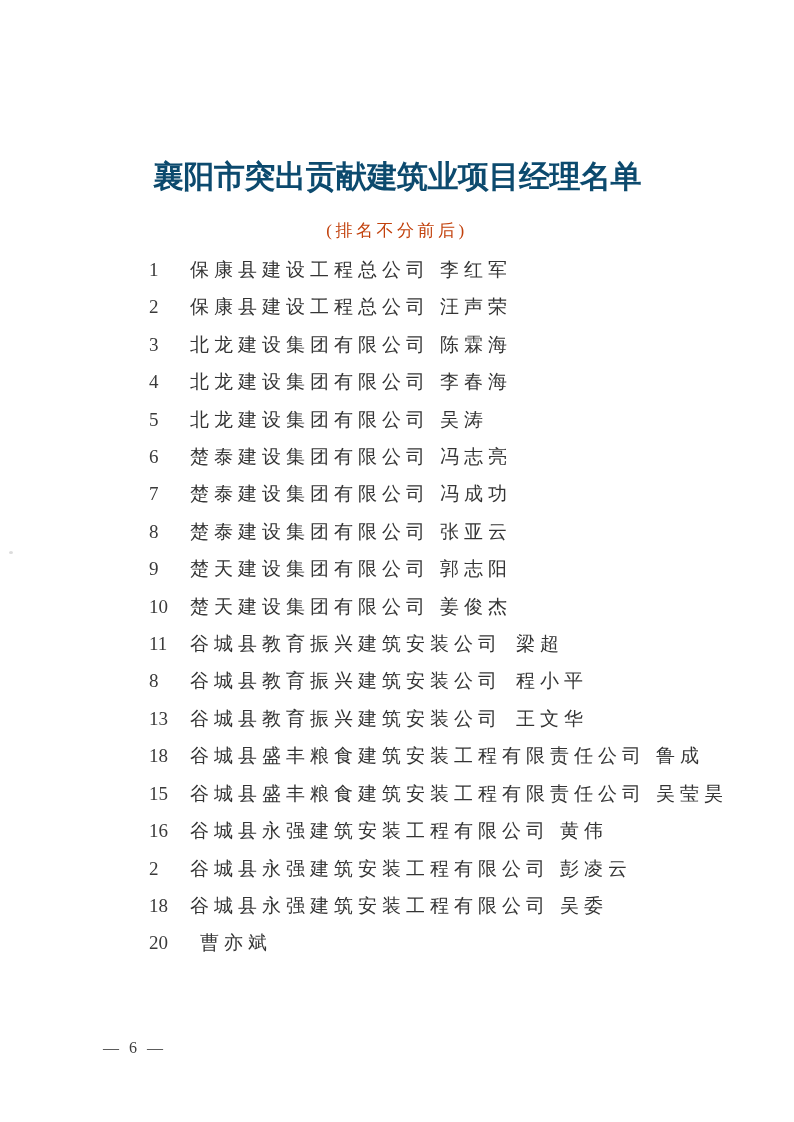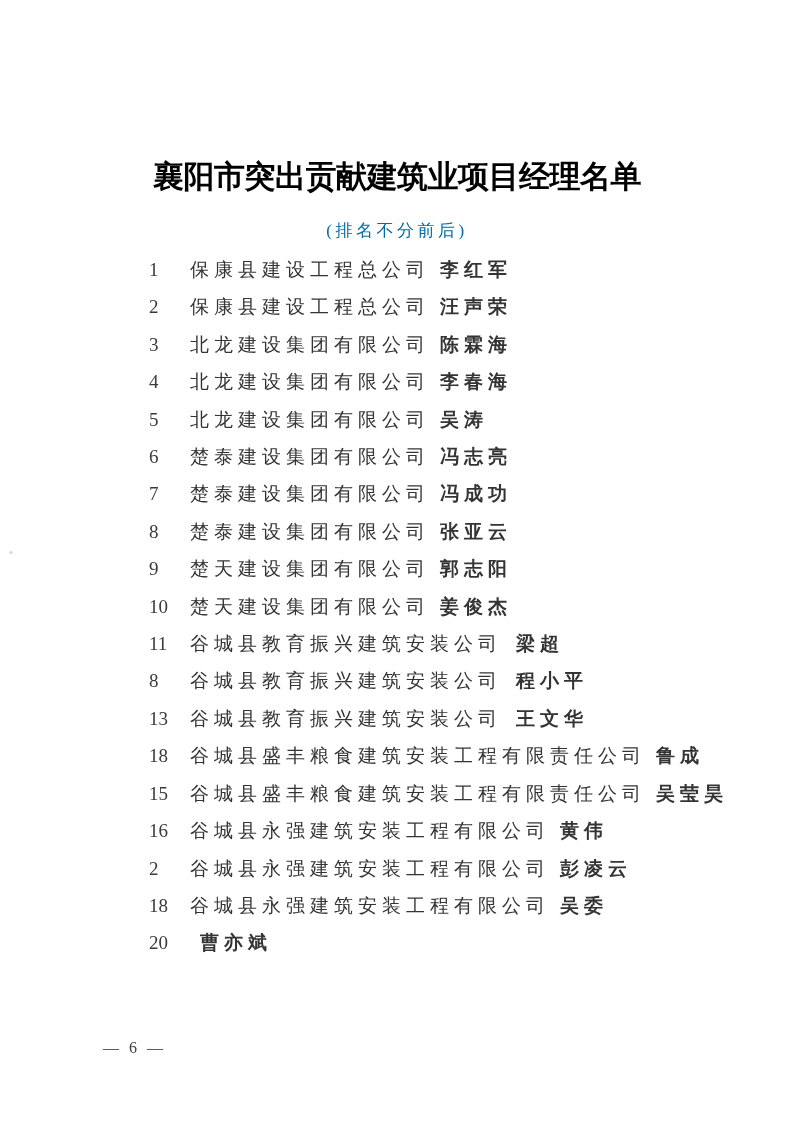--- a/index.html
+++ b/index.html
@@ -19,33 +19,33 @@
   .doc-title {
     position: absolute;
     top: 159px;
     left: 0;
     width: 100%;
     text-align: center;
     font-size: 31px;
     line-height: 36px;
     font-weight: bold;
     letter-spacing: -0.5px;
-    color: #000000;
+    color: #0c4a6e;
     margin: 0;
   }
   .doc-subtitle {
     position: absolute;
     top: 219px;
     left: 0;
     width: 100%;
     text-align: center;
     font-size: 17px;
     line-height: 24px;
     letter-spacing: 3.5px;
-    color: #0369a1;
+    color: #c2410c;
   }
   .manager-list {
     position: absolute;
     top: 251px;
     left: 149px;
     width: 560px;
   }
   .row {
     display: flex;
     align-items: baseline;
@@ -57,21 +57,20 @@
     color: #343434;
   }
   .row .num {
     flex: 0 0 41px;
     width: 41px;
     letter-spacing: 0;
     color: #3a3a3a;
   }
   .row .person {
     margin-left: 10px;
-    font-weight: bold;
   }
   .row.wide .person {
     margin-left: 14px;
   }
   .page-number {
     position: absolute;
     top: 1037px;
     left: 103px;
     font-size: 16px;
     line-height: 22px;

